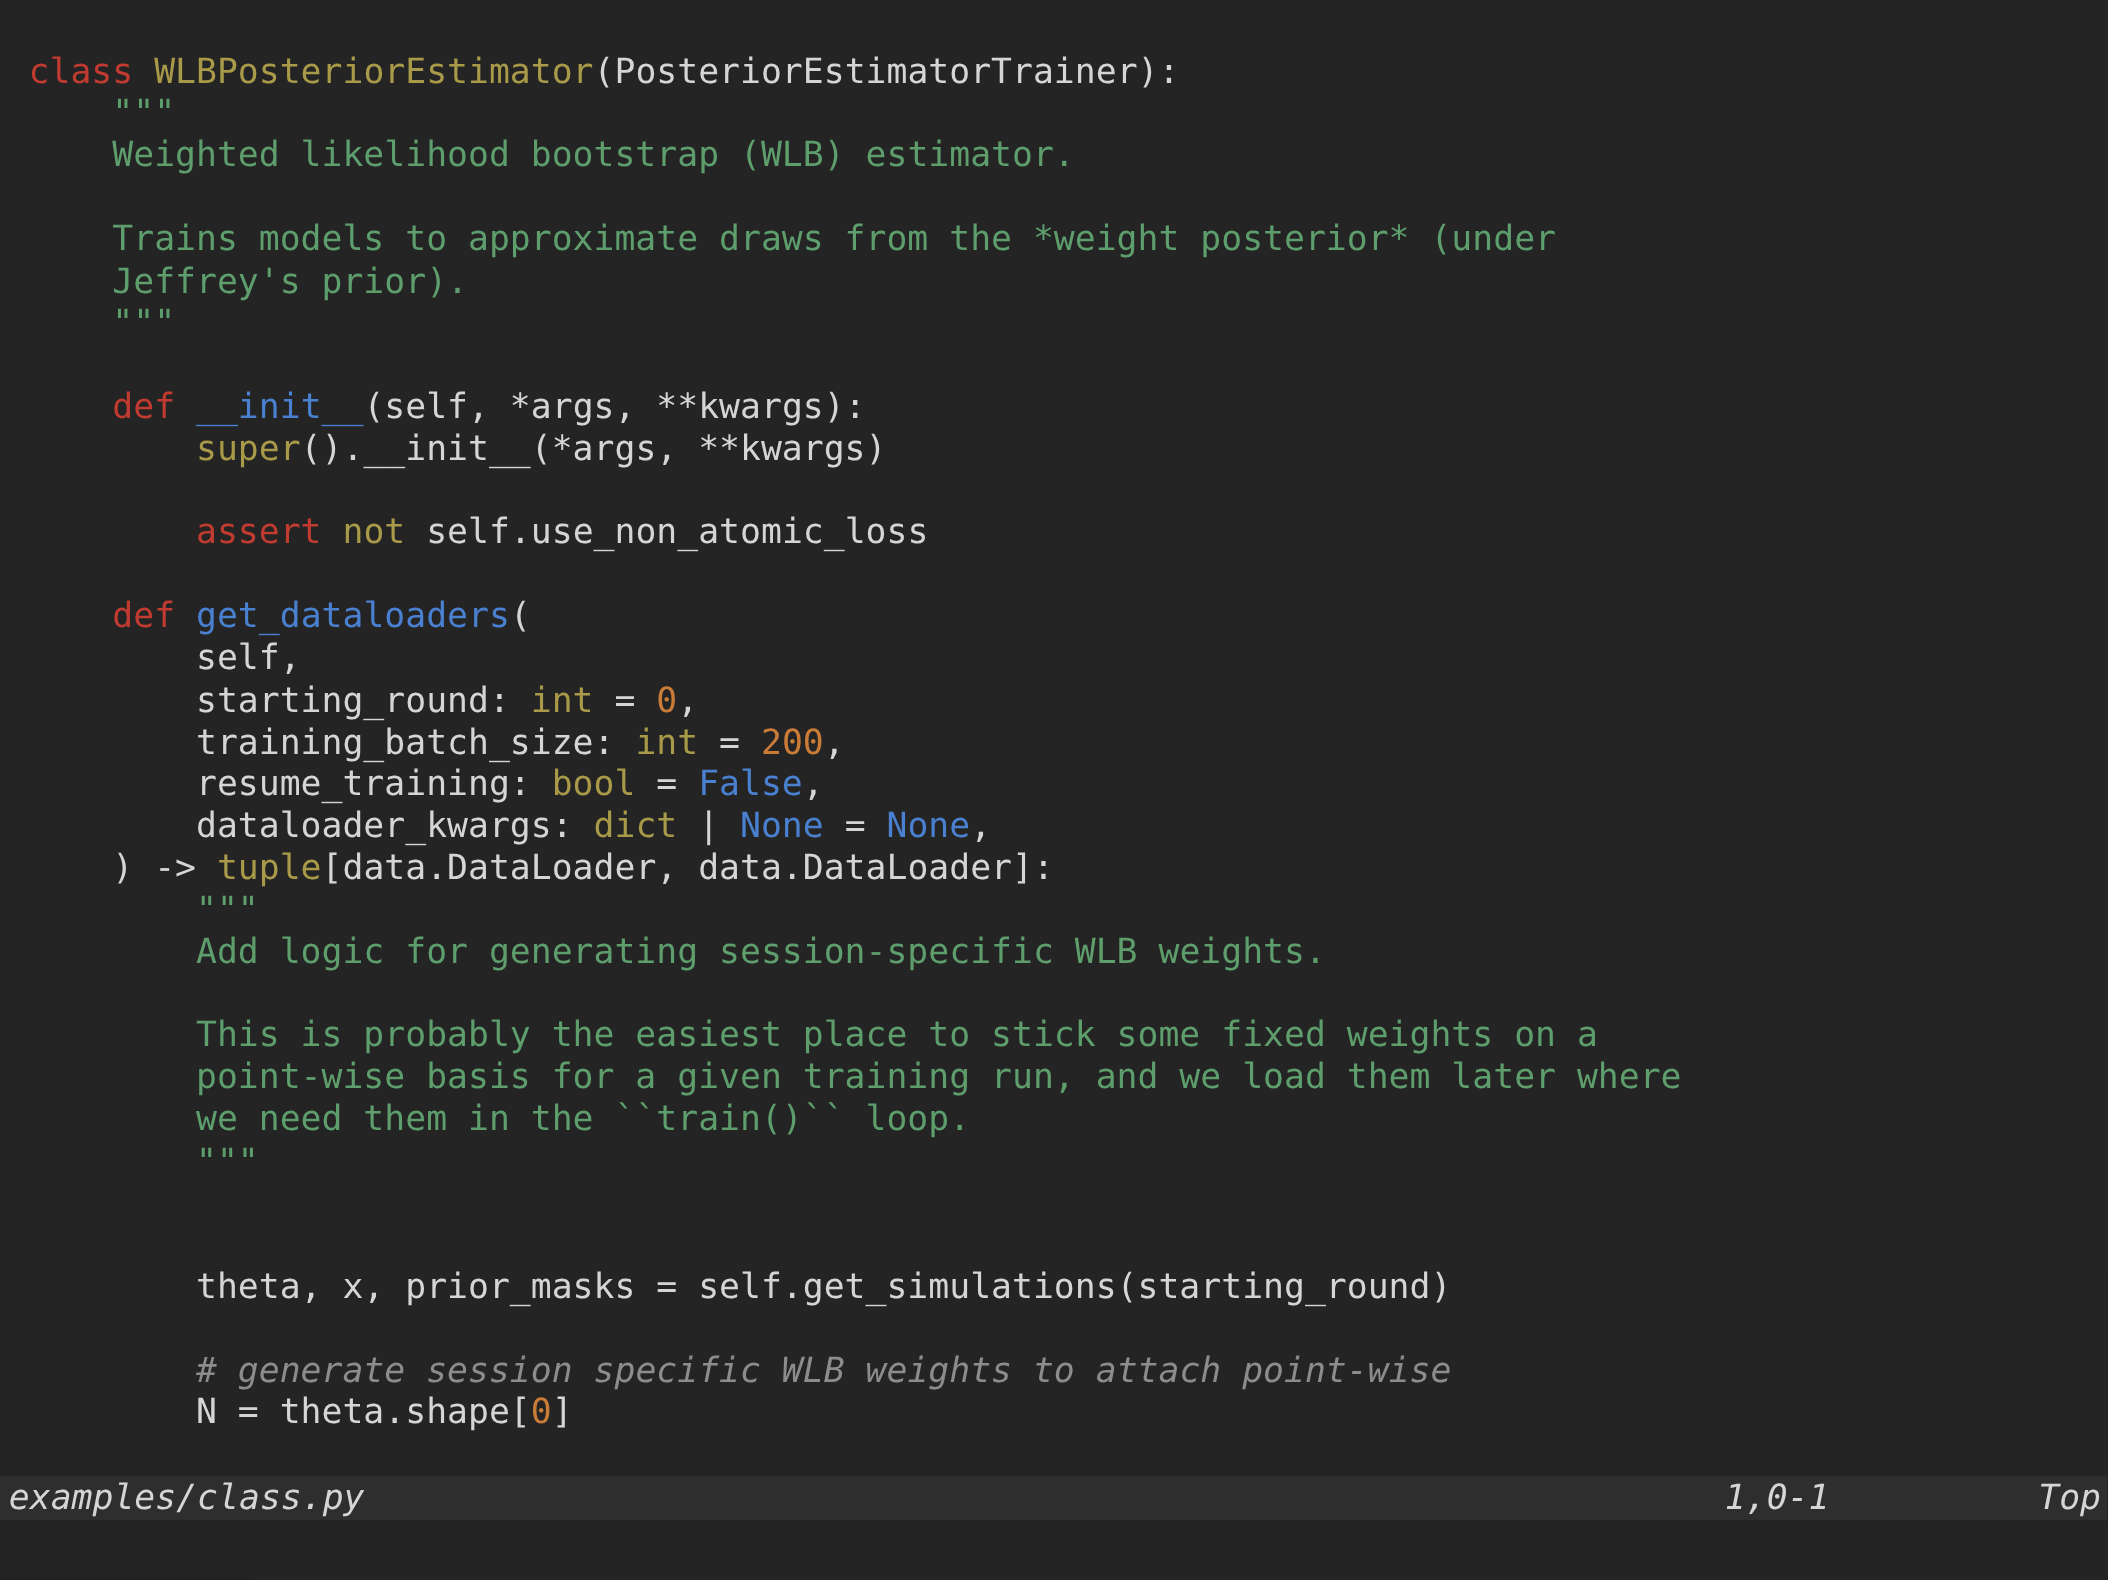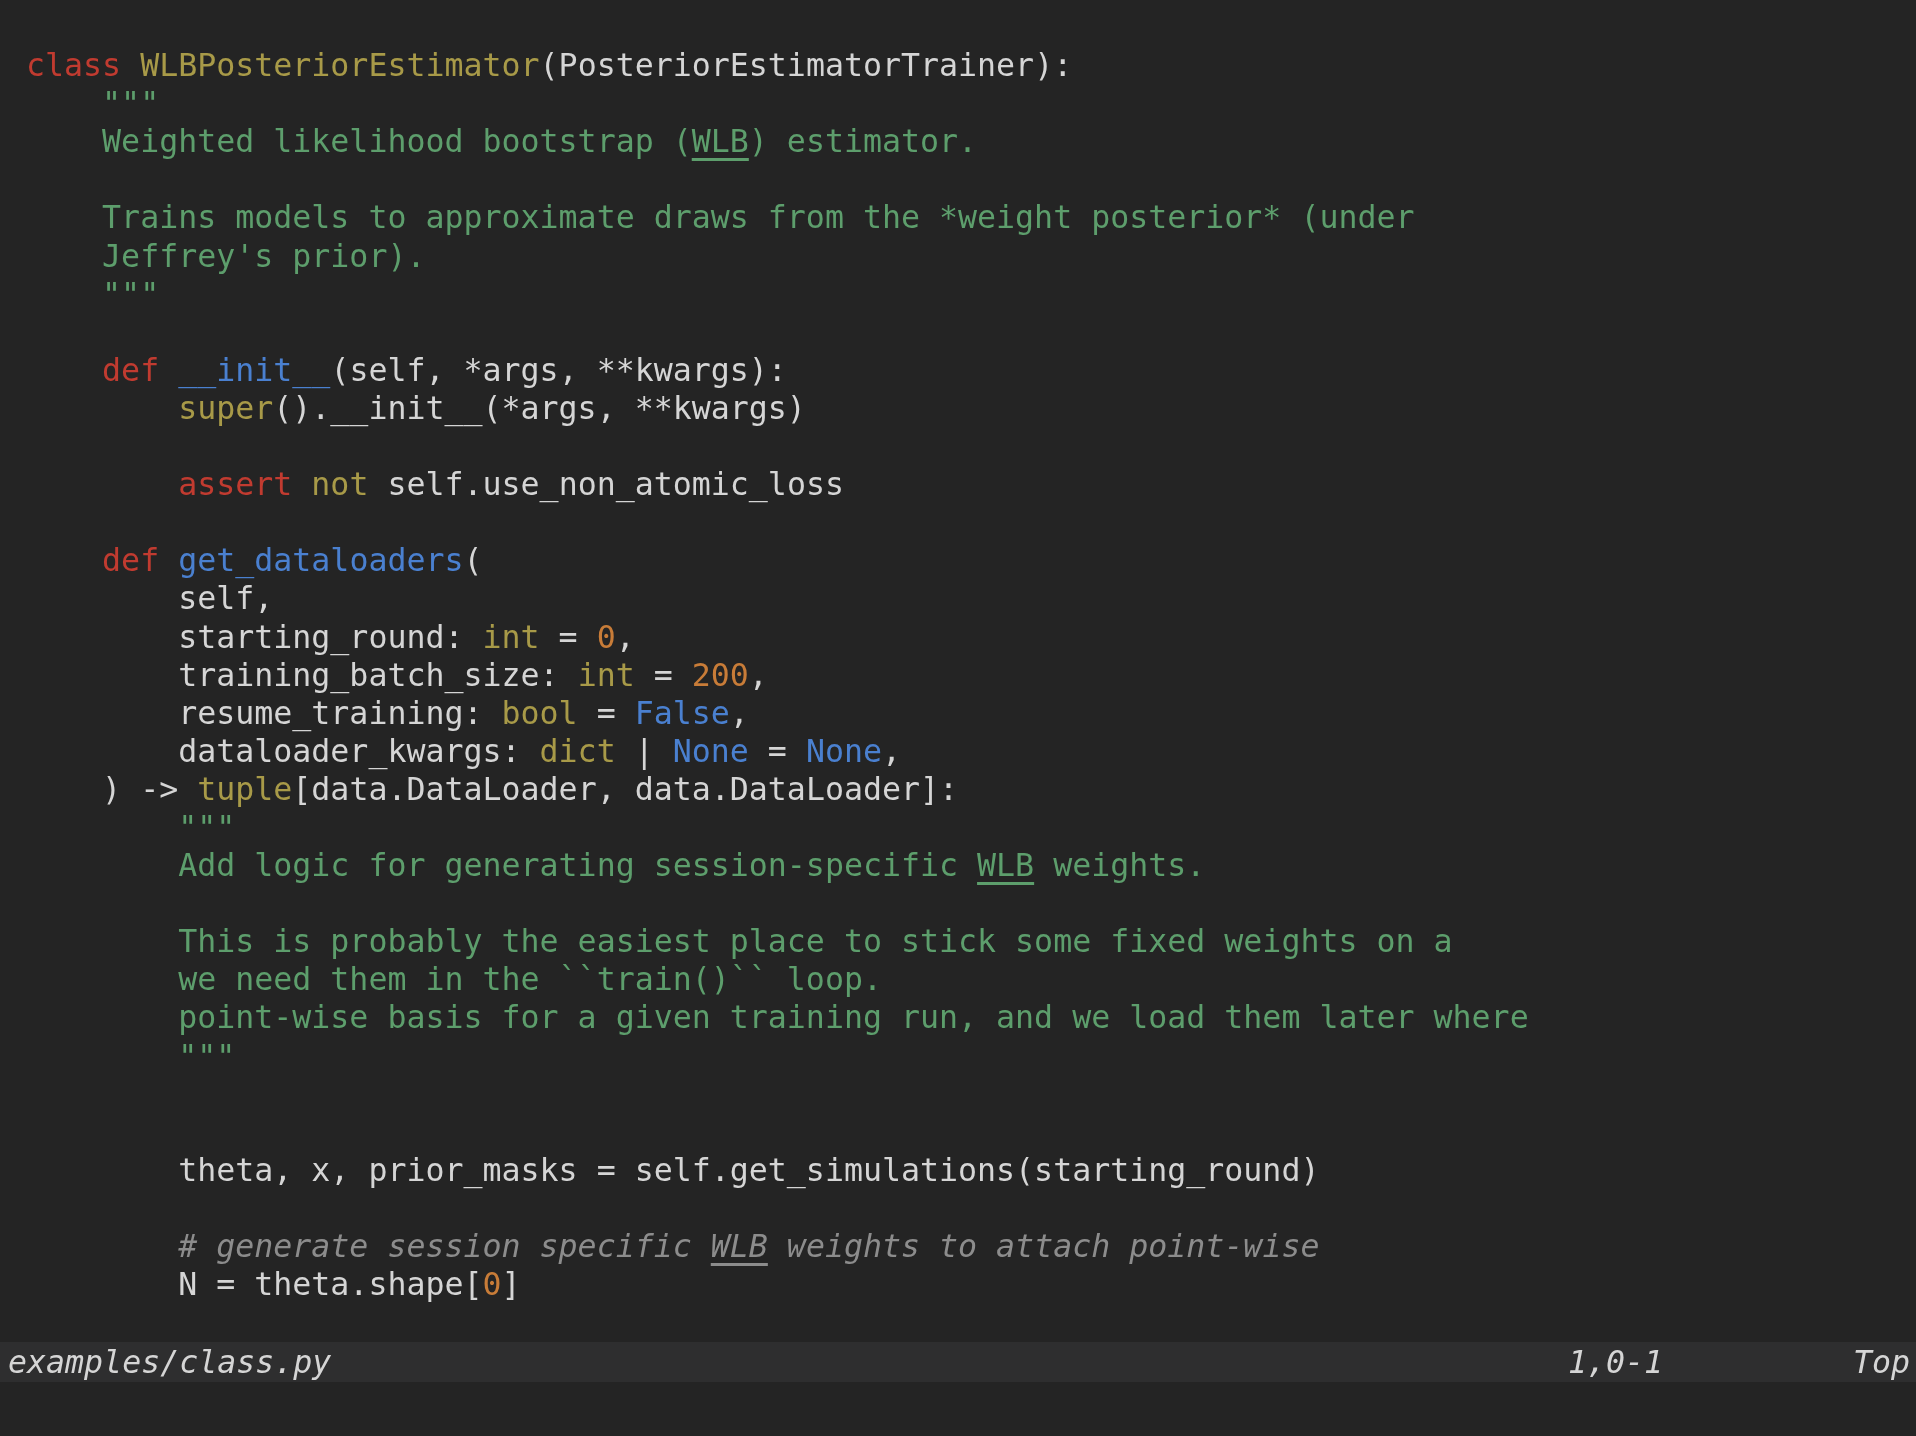--- a/index.html
+++ b/index.html
@@ -21,21 +21,21 @@
     padding:8px 0 0 26px;overflow:hidden;cursor:text;
   }
   .line{height:38.1px;line-height:38.1px;white-space:pre;}
   .k{color:var(--keyword)}
   .t{color:var(--type)}
   .f{color:var(--func)}
   .s{color:var(--string)}
   .n{color:var(--number)}
   .d{color:var(--text)}
   .c{color:var(--comment);font-style:italic}
-  .u{text-decoration:underline;text-decoration-thickness:3px;text-underline-offset:6px}
+  .u{text-decoration-thickness:3px;text-underline-offset:6px}
   .status-bar{
     position:absolute;left:0;top:1342px;width:1916px;height:40px;
     background:var(--bar_bg);color:var(--text);line-height:40px;white-space:pre;font-style:italic;
   }
   .status-filename{position:absolute;left:8px;top:0}
   .status-ruler{position:absolute;left:1568px;top:0}
   .status-top{position:absolute;right:6px;top:0}
   .cmdline{position:absolute;left:0;top:1382px;width:1916px;height:54px;background:var(--bg)}
 </style>
 </head>
@@ -61,22 +61,22 @@
       <div class="line"><span class="d">        self,</span></div>
       <div class="line"><span class="d">        starting_round: </span><span class="t">int</span><span class="d"> = </span><span class="n">0</span><span class="d">,</span></div>
       <div class="line"><span class="d">        training_batch_size: </span><span class="t">int</span><span class="d"> = </span><span class="n">200</span><span class="d">,</span></div>
       <div class="line"><span class="d">        resume_training: </span><span class="t">bool</span><span class="d"> = </span><span class="f">False</span><span class="d">,</span></div>
       <div class="line"><span class="d">        dataloader_kwargs: </span><span class="t">dict</span><span class="d"> | </span><span class="f">None</span><span class="d"> = </span><span class="f">None</span><span class="d">,</span></div>
       <div class="line"><span class="d">    ) -&gt; </span><span class="t">tuple</span><span class="d">[data.DataLoader, data.DataLoader]:</span></div>
       <div class="line"><span class="s">        """</span></div>
       <div class="line"><span class="s">        Add logic for generating session-specific </span><span class="s u">WLB</span><span class="s"> weights.</span></div>
       <div class="line"></div>
       <div class="line"><span class="s">        This is probably the easiest place to stick some fixed weights on a</span></div>
+      <div class="line"><span class="s">        point-wise basis for a given training run, and we load them later where</span></div>
       <div class="line"><span class="s">        we need them in the ``train()`` loop.</span></div>
-      <div class="line"><span class="s">        point-wise basis for a given training run, and we load them later where</span></div>
       <div class="line"><span class="s">        """</span></div>
       <div class="line"></div>
       <div class="line"></div>
       <div class="line"><span class="d">        theta, x, prior_masks = self.get_simulations(starting_round)</span></div>
       <div class="line"></div>
       <div class="line"><span class="d">        </span><span class="c"># generate session specific </span><span class="c u">WLB</span><span class="c"> weights to attach point-wise</span></div>
       <div class="line"><span class="d">        N = theta.shape[</span><span class="n">0</span><span class="d">]</span></div>
     </div>
 
   <div class="status-bar">

